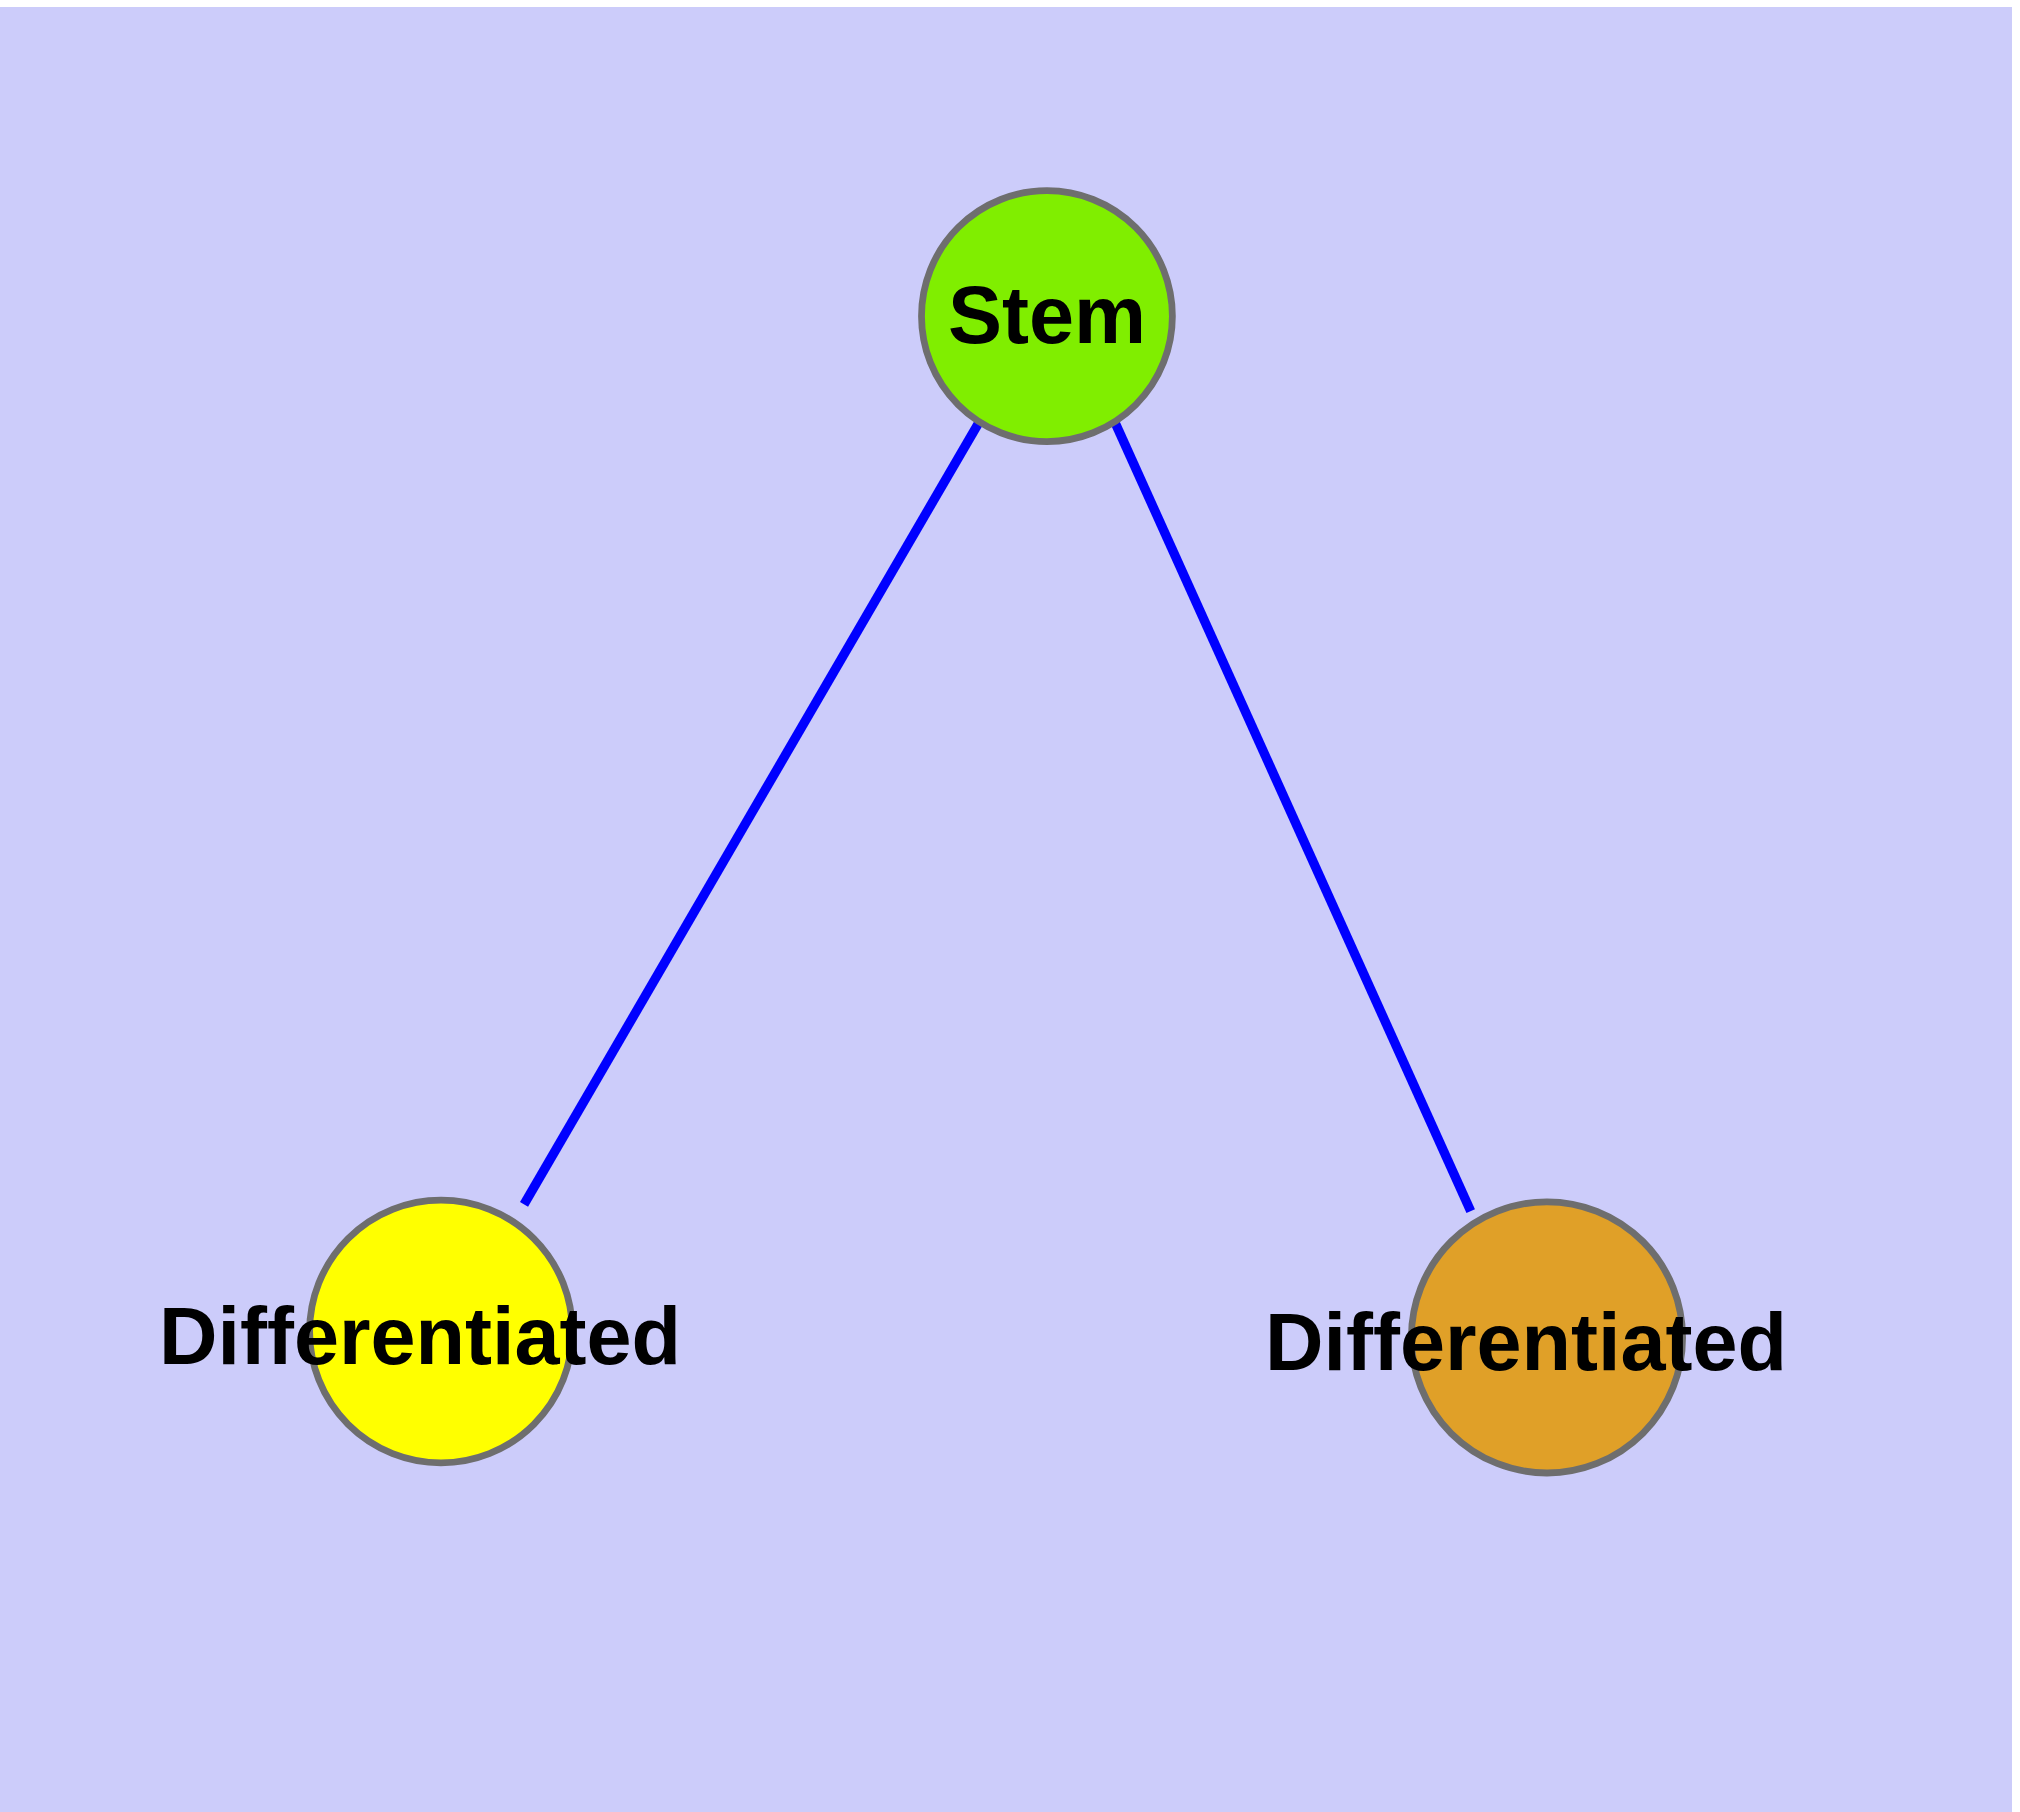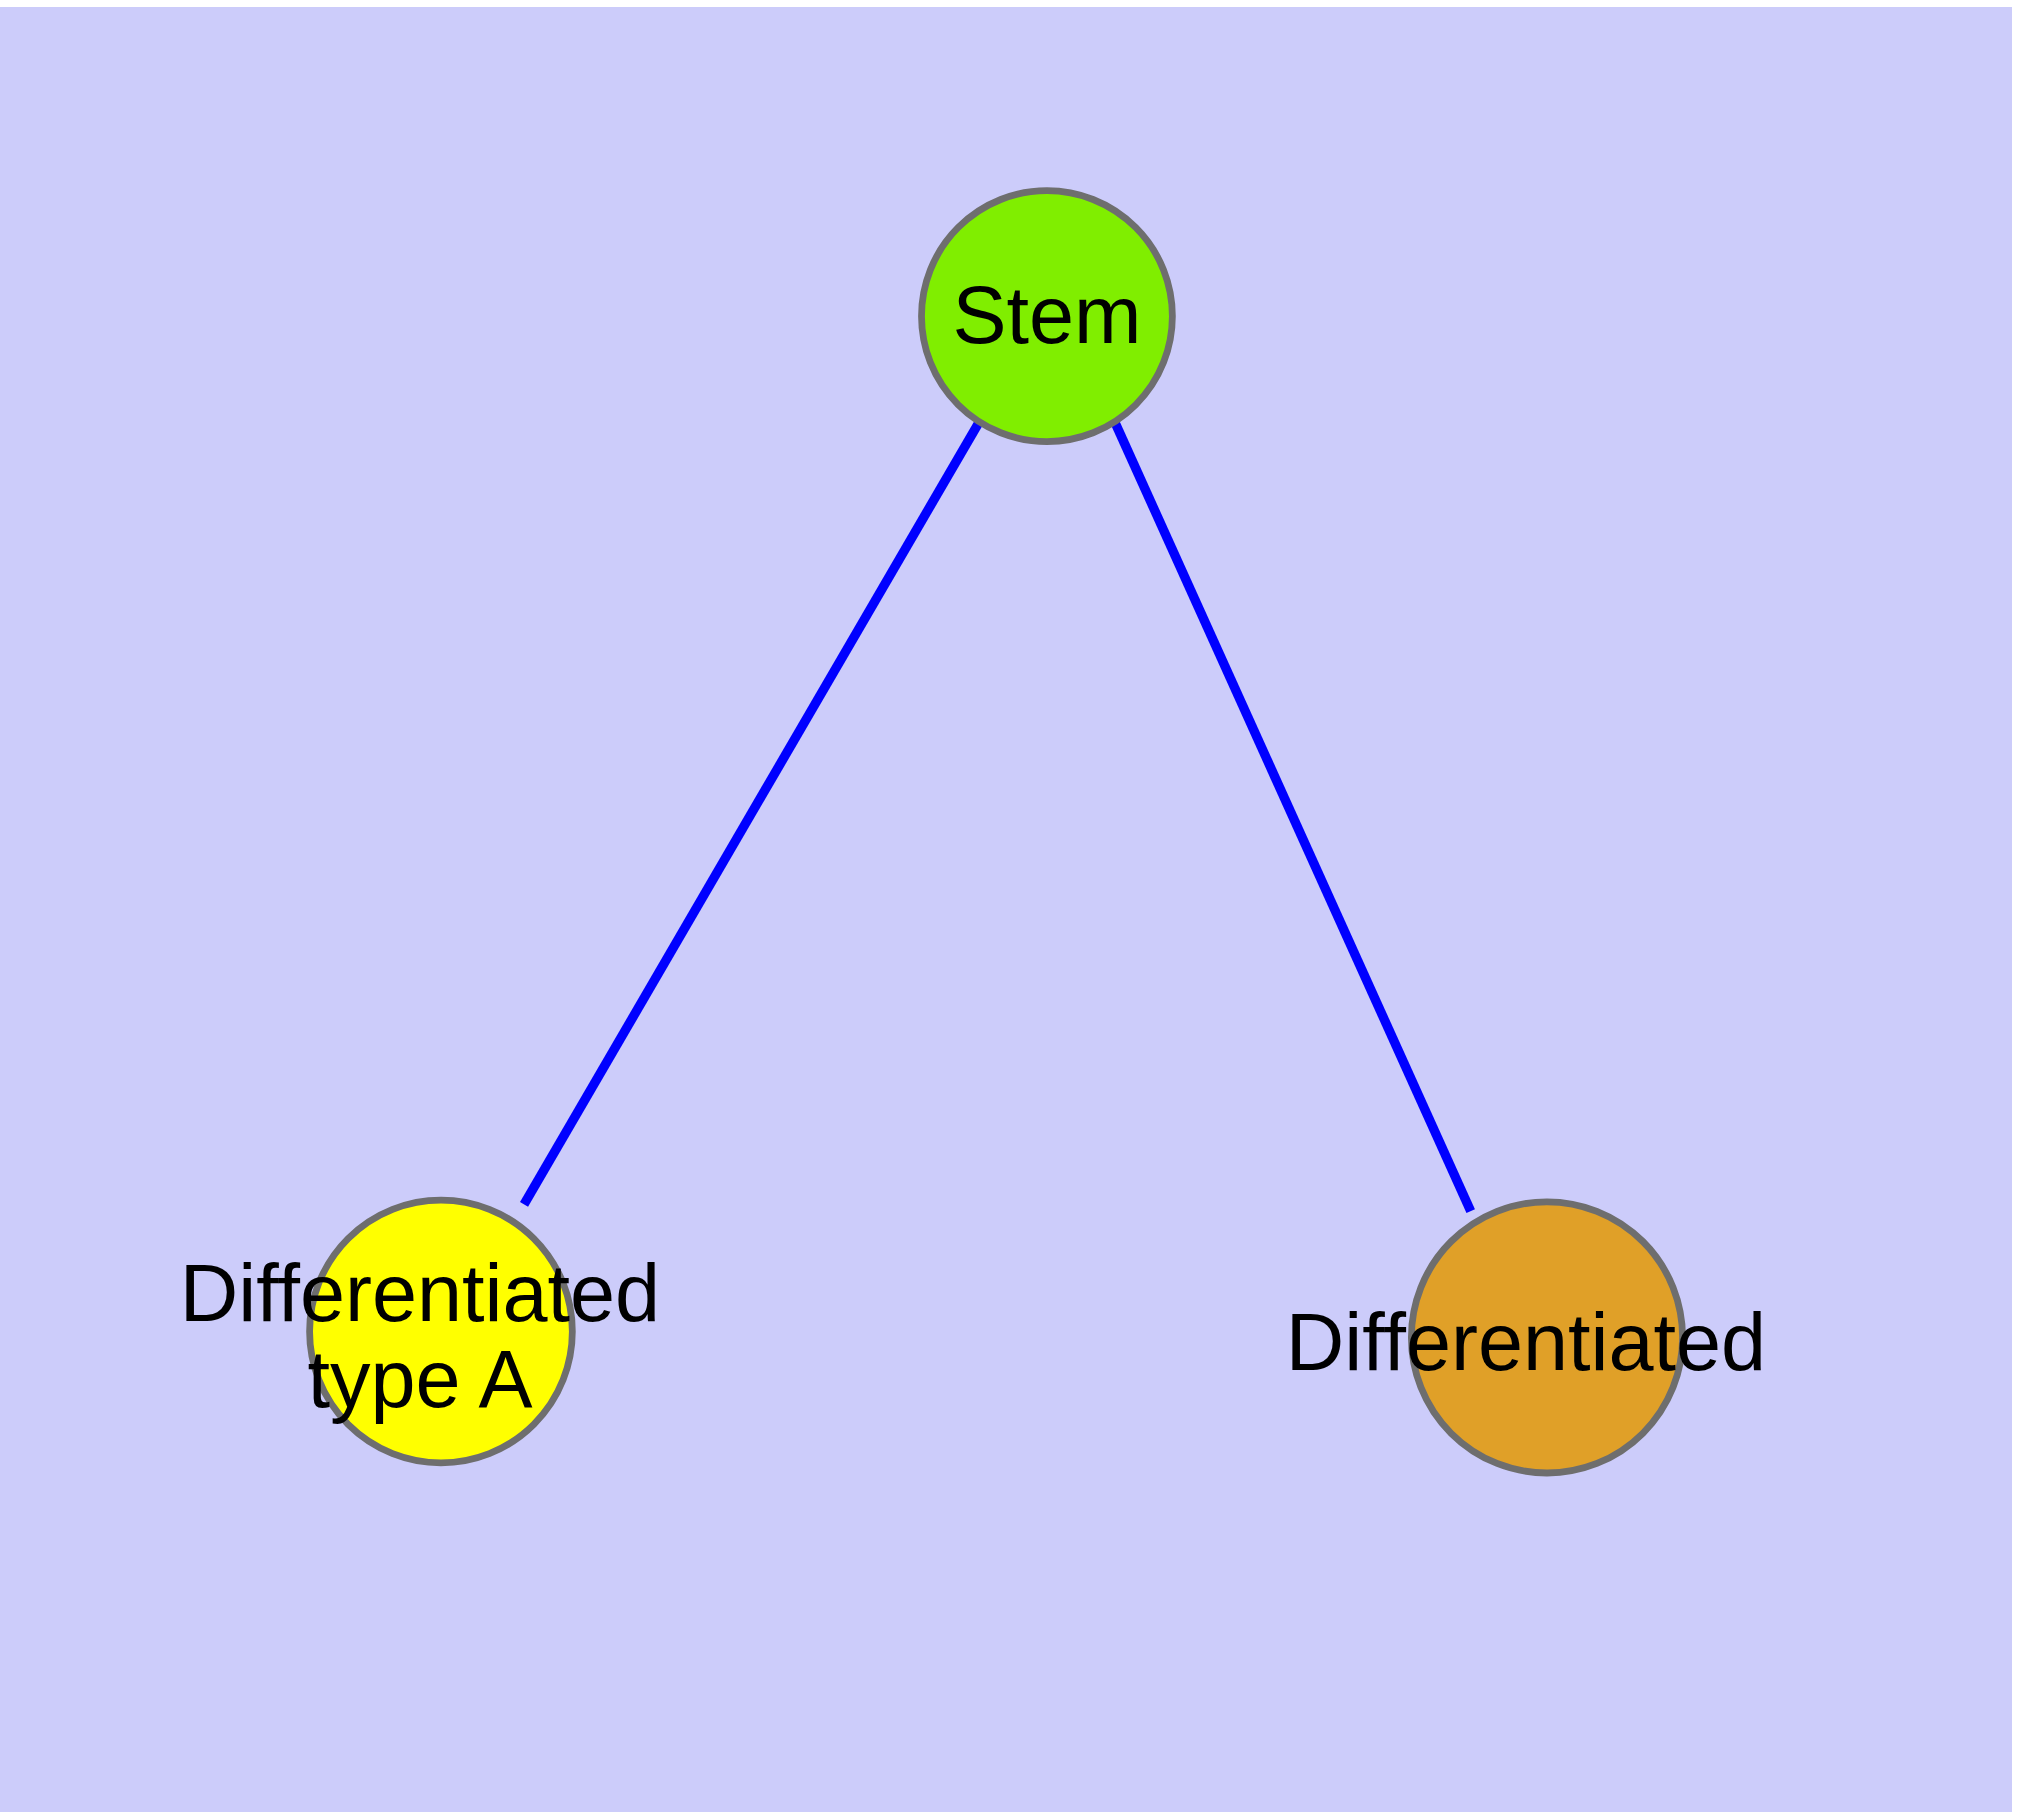--- a/index.html
+++ b/index.html
@@ -29,21 +29,21 @@
   #graph-svg {
     position: absolute;
     left: 0;
     top: 0;
     width: 2021px;
     height: 1812px;
   }
   .node-label {
     position: absolute;
     color: #000000;
-    font-weight: normal;
+    font-weight: bold;
     text-align: center;
     line-height: 1.06;
     white-space: pre;
     pointer-events: none;
     font-family: "Liberation Sans", sans-serif;
   }
   #label-stem {
     left: 1047px;
     top: 316px;
     transform: translate(-50%, -50%);
@@ -76,17 +76,17 @@
         <line x1="1316" y1="500" x2="1735" y2="1429" stroke="#0000ff" stroke-width="11" stroke-linecap="butt"></line>
       </g>
     <g id="nodes-group">
         <circle cx="1235" cy="373" r="148" fill="#80ee00" stroke="#6e6e6e" stroke-width="8"></circle>
         <circle cx="520" cy="1571" r="155" fill="#ffff00" stroke="#6e6e6e" stroke-width="8"></circle>
         <circle cx="1825" cy="1578" r="160" fill="#e0a028" stroke="#6e6e6e" stroke-width="8"></circle>
       </g>
   </svg>
 
   <div class="node-label" id="label-stem" style="left: 1047px; top: 316px;"><span class="label-line">Stem</span></div>
-  <div class="node-label" id="label-typeA" style="left: 420px; top: 1337px;"><span class="label-line">Differentiated</span><span class="label-line">type A</span></div>
+  <div class="node-label" id="label-typeA" style="left: 420px; top: 1337px;"><span class="label-line">Differentiated</span></div>
   <div class="node-label" id="label-typeB" style="left: 1526px; top: 1343px;"><span class="label-line">Differentiated</span></div>
 
 </div>
 
 
 </body></html>

